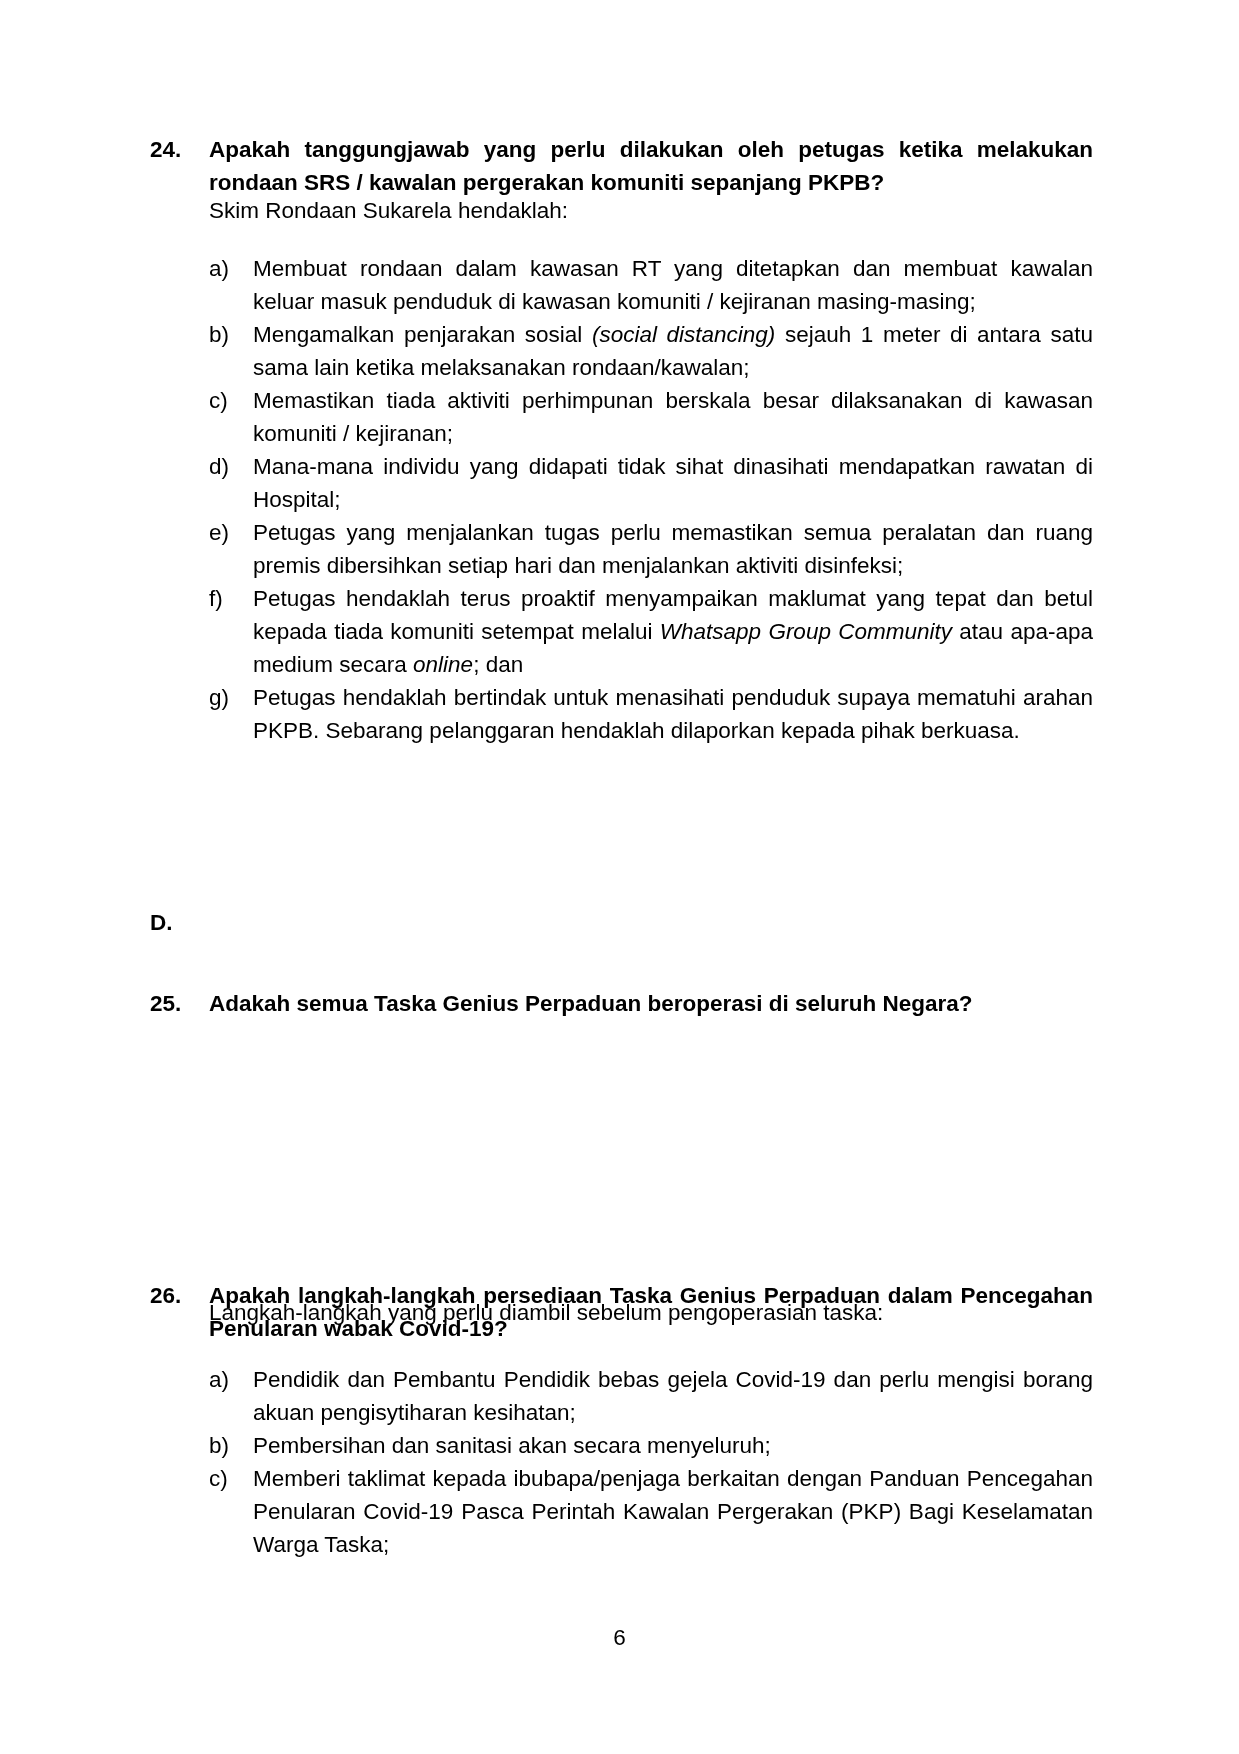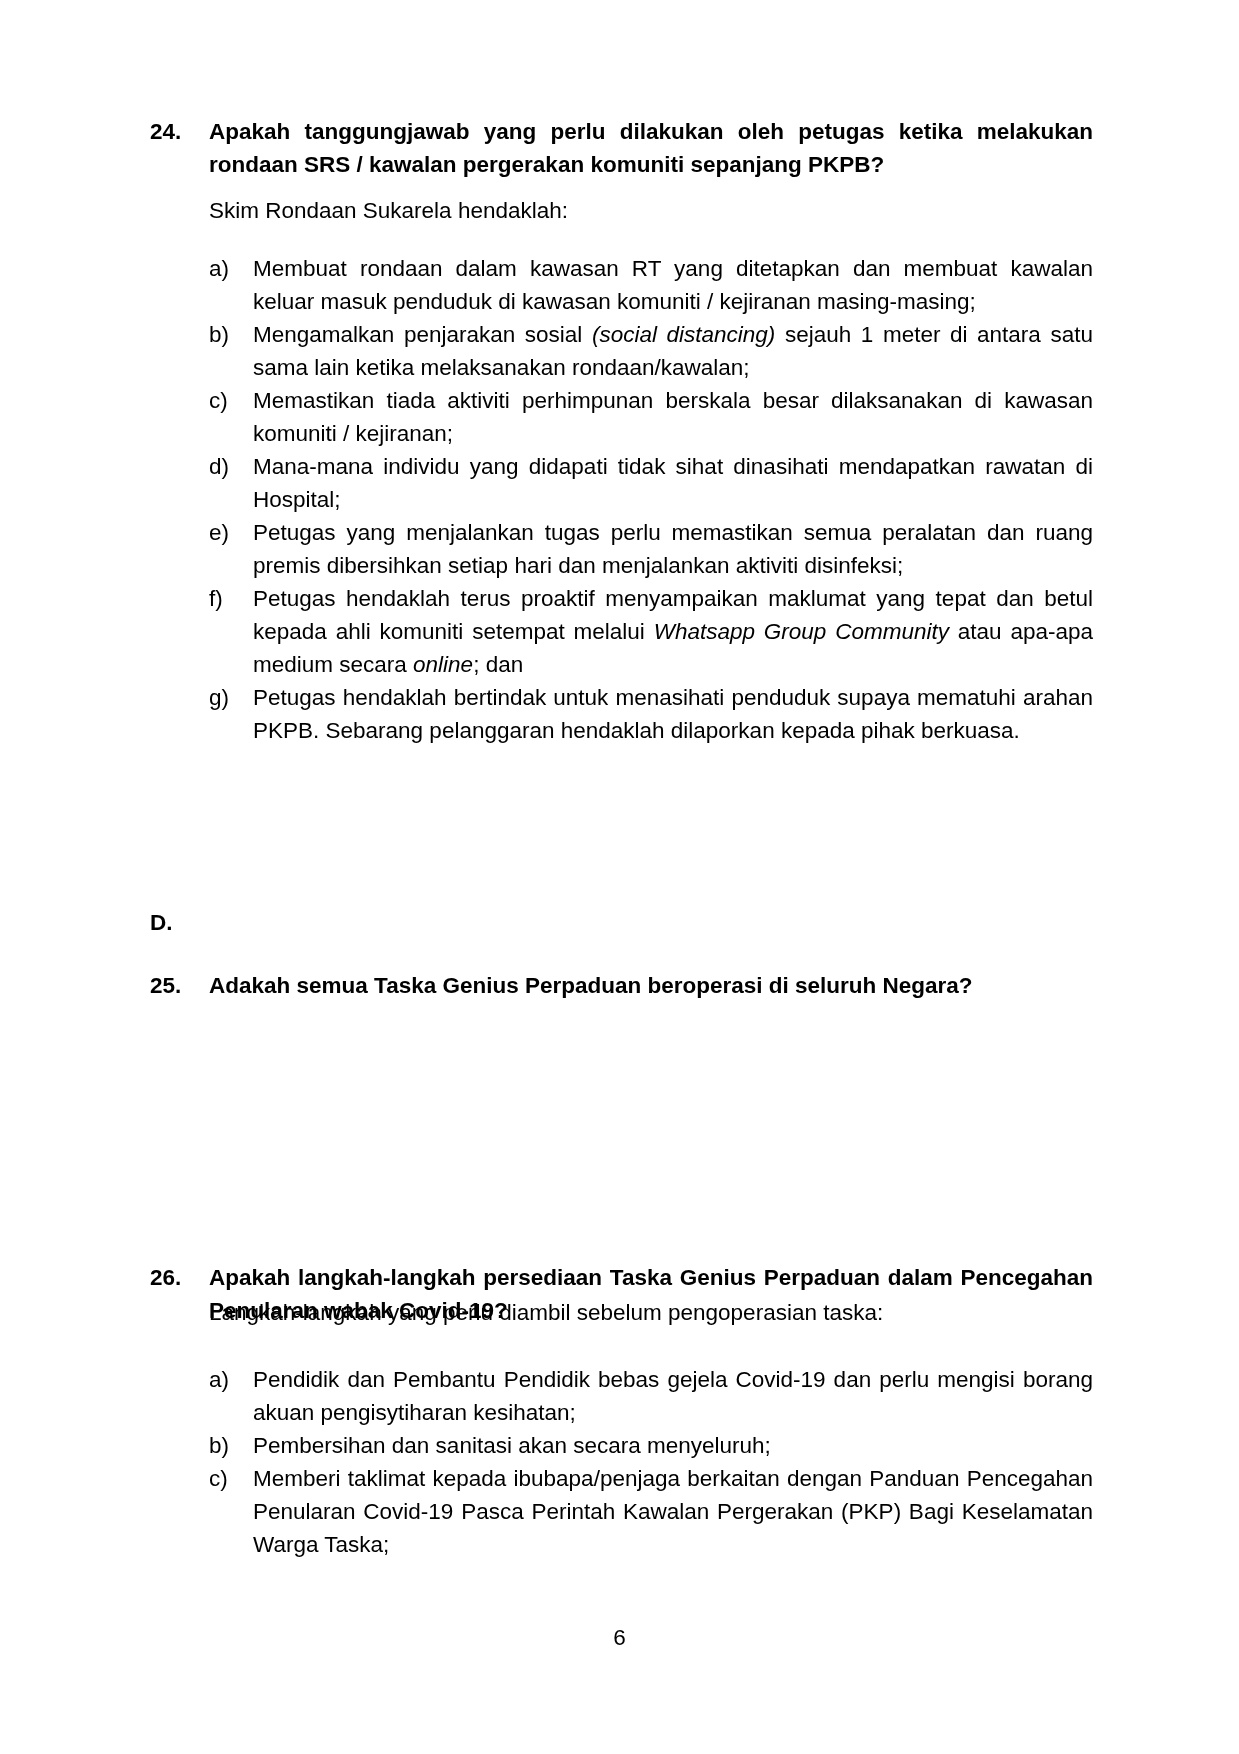--- a/index.html
+++ b/index.html
@@ -1,20 +1,20 @@
 <!DOCTYPE html>
 <html><head>
 <meta charset="utf-8">
 <style>
   html, body { margin:0; padding:0; background:#ffffff; }
   body { width:1239px; height:1754px; position:relative; overflow:hidden;
          font-family:"Liberation Sans", sans-serif; color:#000; font-size:22.5px; }
   .page { position:absolute; left:0; top:0; width:1239px; height:1754px; }
   .block { position:absolute; left:150px; width:943px; }
-  .q { display:flex; font-weight:bold; line-height:33px; }
+  .q { display:flex; font-weight:bold; line-height:33px;margin-top:18px; }
   .q .num { width:59px; flex:none; }
   .q .txt { flex:1; text-align:justify; text-align-last:left; }
   .para { position:absolute; left:209px; width:884px; line-height:33px; text-align:justify; text-align-last:left; }
   .list { position:absolute; left:209px; width:884px; margin:0; padding:0; list-style:none; }
   .list li { display:flex; line-height:33px; }
   .list .lbl { width:44px; flex:none; }
   .list .ltxt { flex:1; text-align:justify; text-align-last:left; }
   .section { position:absolute; left:150px; width:943px; display:flex; font-weight:bold; line-height:33px; }
   .section .num { width:59px; flex:none; }
   .section .txt { text-decoration:underline; text-underline-offset:3px; }
@@ -48,21 +48,21 @@
     <li>
       <span class="lbl">d)</span>
       <span class="ltxt">Mana-mana individu yang didapati tidak sihat dinasihati mendapatkan rawatan di Hospital;</span>
     </li>
     <li>
       <span class="lbl">e)</span>
       <span class="ltxt">Petugas yang menjalankan tugas perlu memastikan semua peralatan dan ruang premis dibersihkan setiap hari dan menjalankan aktiviti disinfeksi;</span>
     </li>
     <li>
       <span class="lbl">f)</span>
-      <span class="ltxt"><span>Petugas hendaklah terus proaktif menyampaikan maklumat yang tepat dan betul kepada ahli komuniti setempat  melalui </span><i>Whatsapp Group Community</i><span> atau apa-apa medium secara </span><i>online</i><span>; dan</span></span>
+      <span class="ltxt"><span>Petugas hendaklah terus proaktif menyampaikan maklumat yang tepat dan betul kepada tiada komuniti setempat  melalui </span><i>Whatsapp Group Community</i><span> atau apa-apa medium secara </span><i>online</i><span>; dan</span></span>
     </li>
     <li>
       <span class="lbl">g)</span>
       <span class="ltxt">Petugas hendaklah bertindak untuk menasihati penduduk supaya mematuhi arahan PKPB. Sebarang pelanggaran hendaklah dilaporkan kepada pihak berkuasa.</span>
     </li>
   </ul>
 
   <div class="section" style="top:906px;">
     <span class="num">D.</span>
   </div>

